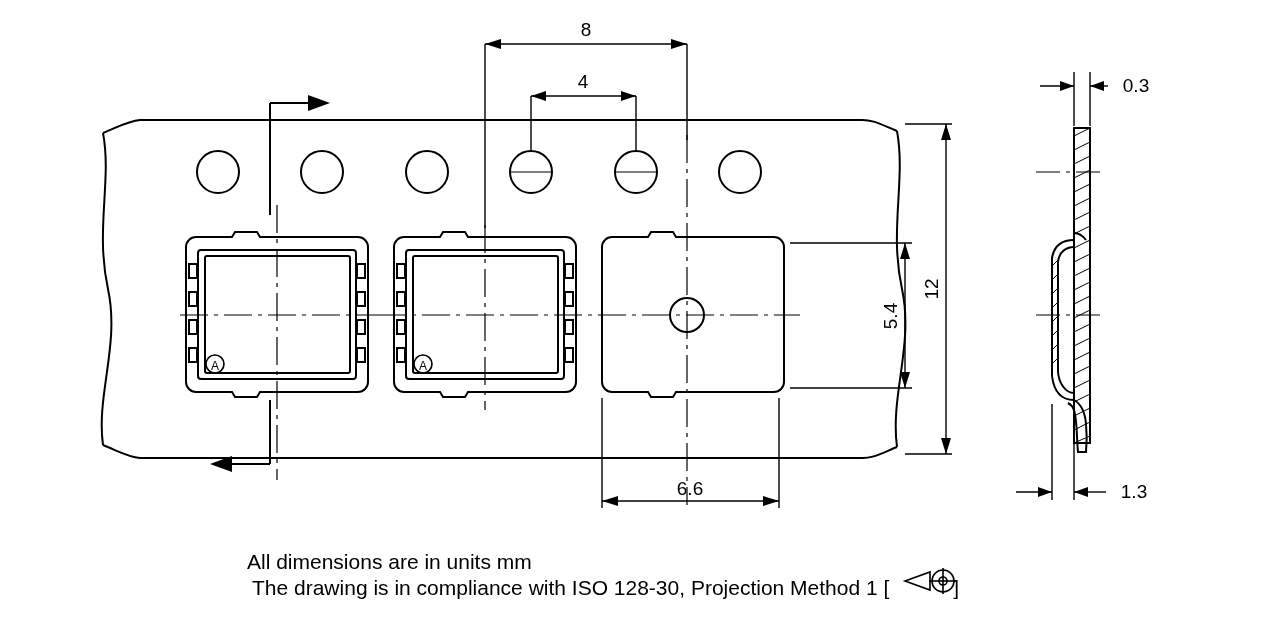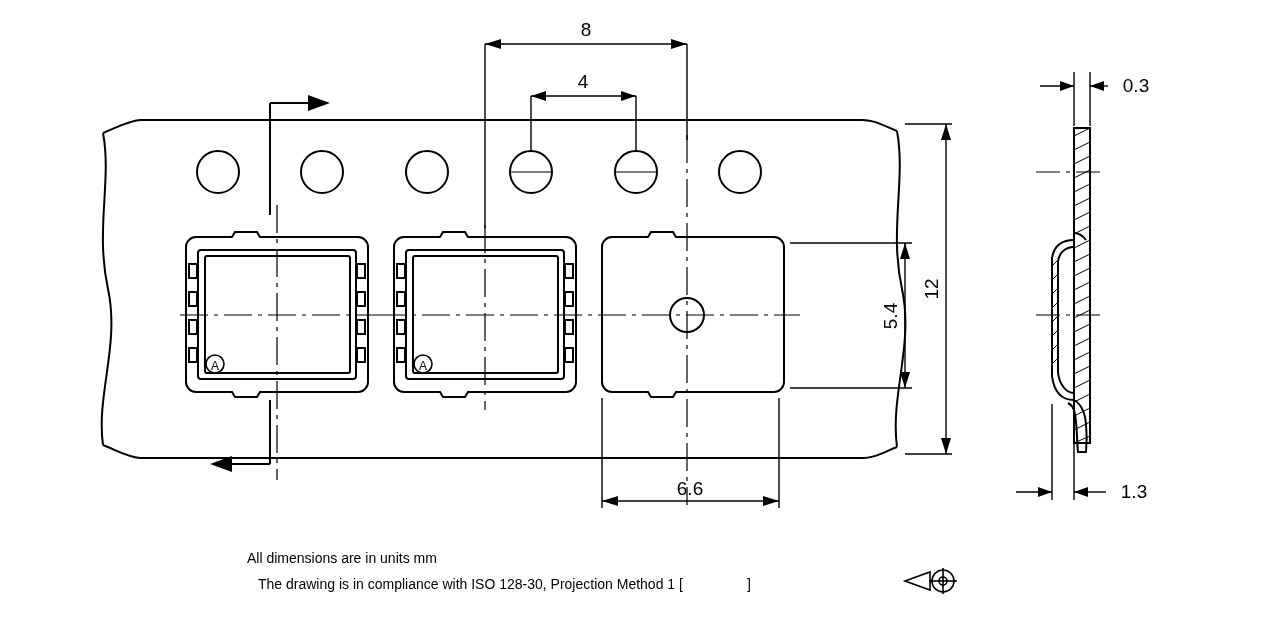--- a/index.html
+++ b/index.html
@@ -16,27 +16,27 @@
   }
   #drawing {
     position: absolute;
     left: 0;
     top: 0;
     width: 1280px;
     height: 628px;
   }
   .note-line {
     position: absolute;
-    font-size: 14px;
+    font-size: 21px;
     color: #000;
     white-space: nowrap;
     font-family: "Liberation Sans", sans-serif;
   }
   #note1 { left: 247px; top: 550px; }
-  #note2 { left: 258px; top: 576px; }
+  #note2 { left: 252px; top: 576px; }
   svg text {
     font-family: "Liberation Sans", sans-serif;
   }
 </style>
 </head>
 <body>
 
 <svg id="drawing" viewBox="0 0 1280 628" xmlns="http://www.w3.org/2000/svg">
 
   <g fill="none" stroke="#000" stroke-width="2">

